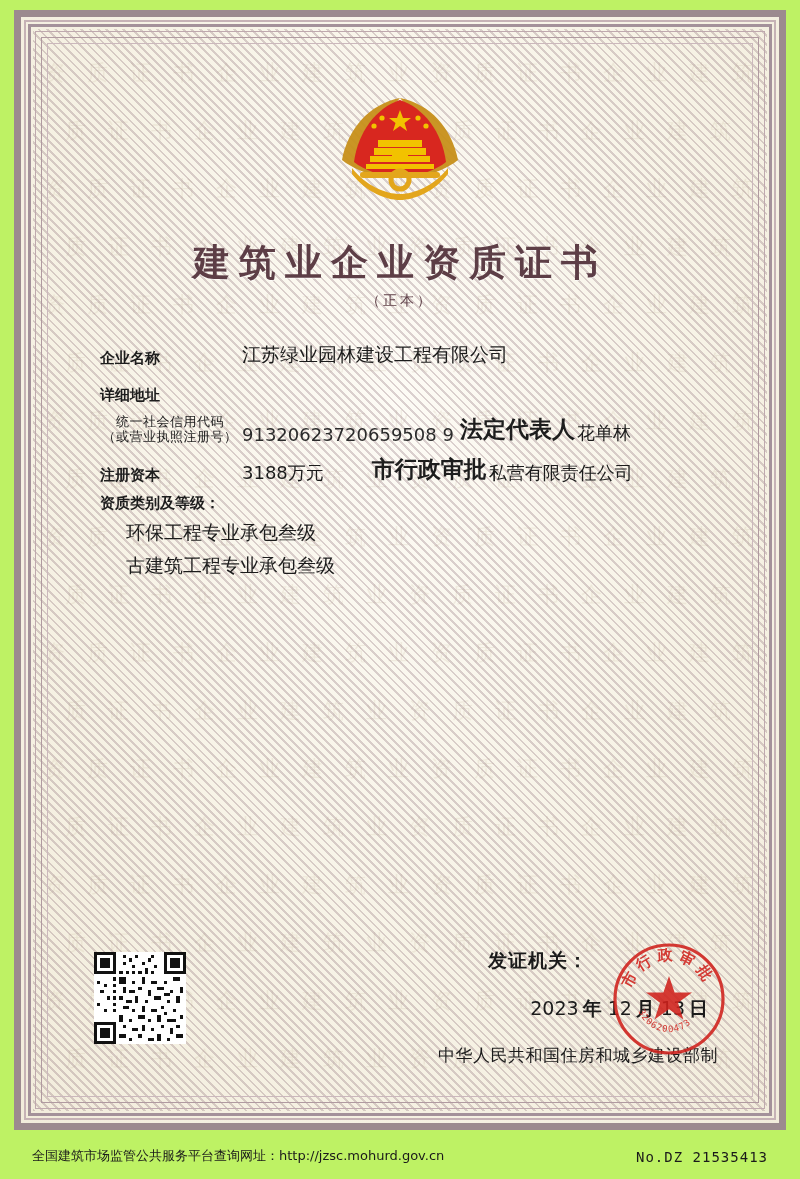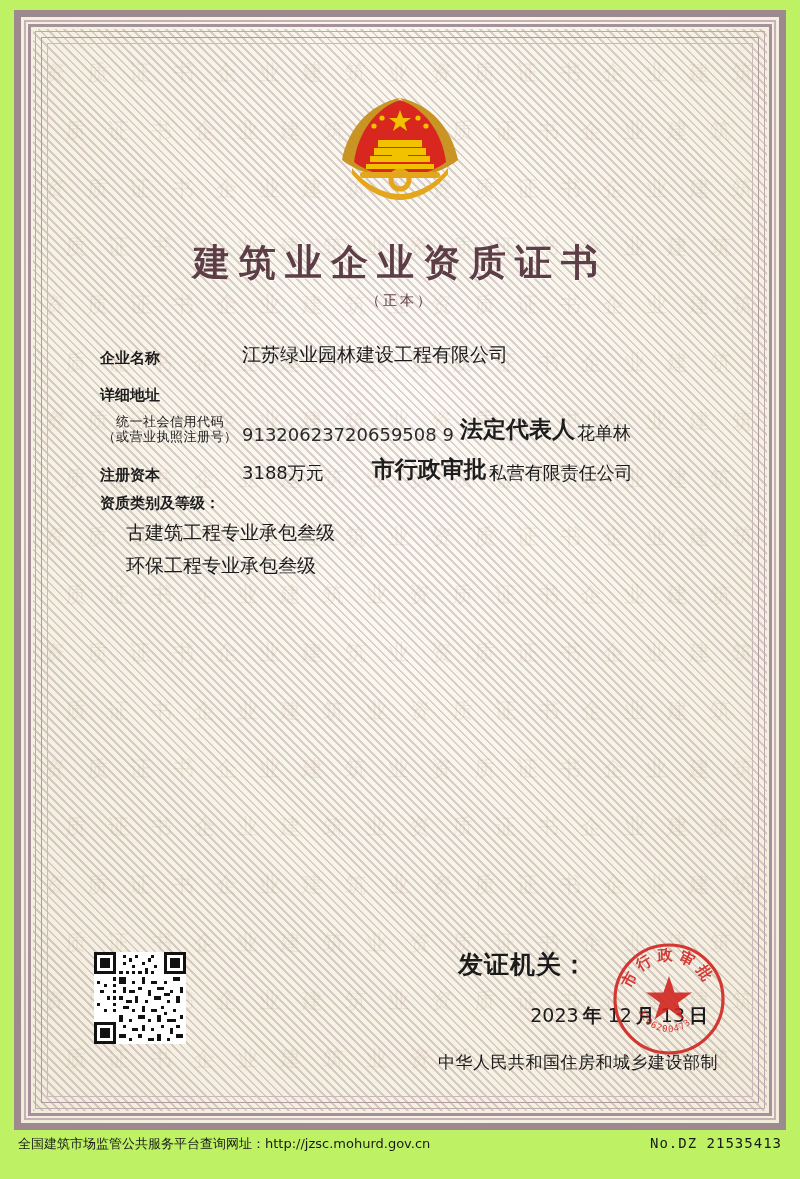--- a/index.html
+++ b/index.html
@@ -233,21 +233,21 @@
     position: absolute;
     right: 68px;
     top: 938px;
     width: 330px;
     text-align: right;
     color: #1b1b1b;
   }
   .issue-line1 {
     font-family: Liberation Serif, serif;
     font-weight: 700;
-    font-size: 25px;
+    font-size: 19px;
     letter-spacing: 1px;
     padding-right: 130px;
   }
   .issue-date {
     margin-top: 22px;
     font-family: "DejaVu Sans", sans-serif;
     font-size: 19px;
     padding-right: 4px;
     white-space: nowrap;
   }
@@ -273,23 +273,23 @@
   }
   .seal svg { display:block; }
 
   
   .footer {
     position: absolute;
     left: 0; right: 0;
     bottom: 14px;
     height: 30px;
     display: flex;
-    align-items: flex-start;
+    align-items: flex-end;
     justify-content: space-between;
-    padding: 0 18px;
+    padding: 0 32px;
     box-sizing: border-box;
     font-family: "DejaVu Sans", sans-serif;
     font-size: 13px;
     color: #1a1a1a;
   }
   .footer-right {
     font-family: "DejaVu Sans Mono", monospace;
     font-size: 14px;
     letter-spacing: 1px;
   }
@@ -395,22 +395,22 @@
         <div class="lbl lbl-wide">
           <span>注册资本</span>
         </div>
         <div class="val">3188万元</div>
         <div class="inline-lbl" style="margin-left:48px">市行政审批</div>
         <div class="val">私营有限责任公司</div>
       </div>
 
 
       <div class="cat-title">资质类别及等级：</div>
+      <div class="cat-item">环保工程专业承包叁级</div>
       <div class="cat-item">古建筑工程专业承包叁级</div>
-      <div class="cat-item">环保工程专业承包叁级</div>
     </div>
 
     <div class="qr">
       <svg width="92" height="92" viewBox="0 0 29 29" shape-rendering="crispEdges" aria-hidden="true">
         <rect width="29" height="29" fill="#ffffff"></rect>
         <g fill="#111111">
 
           <rect x="0" y="0" width="7" height="1"></rect>
             <rect x="0" y="6" width="7" height="1"></rect>
           <rect x="0" y="0" width="1" height="7"></rect>

